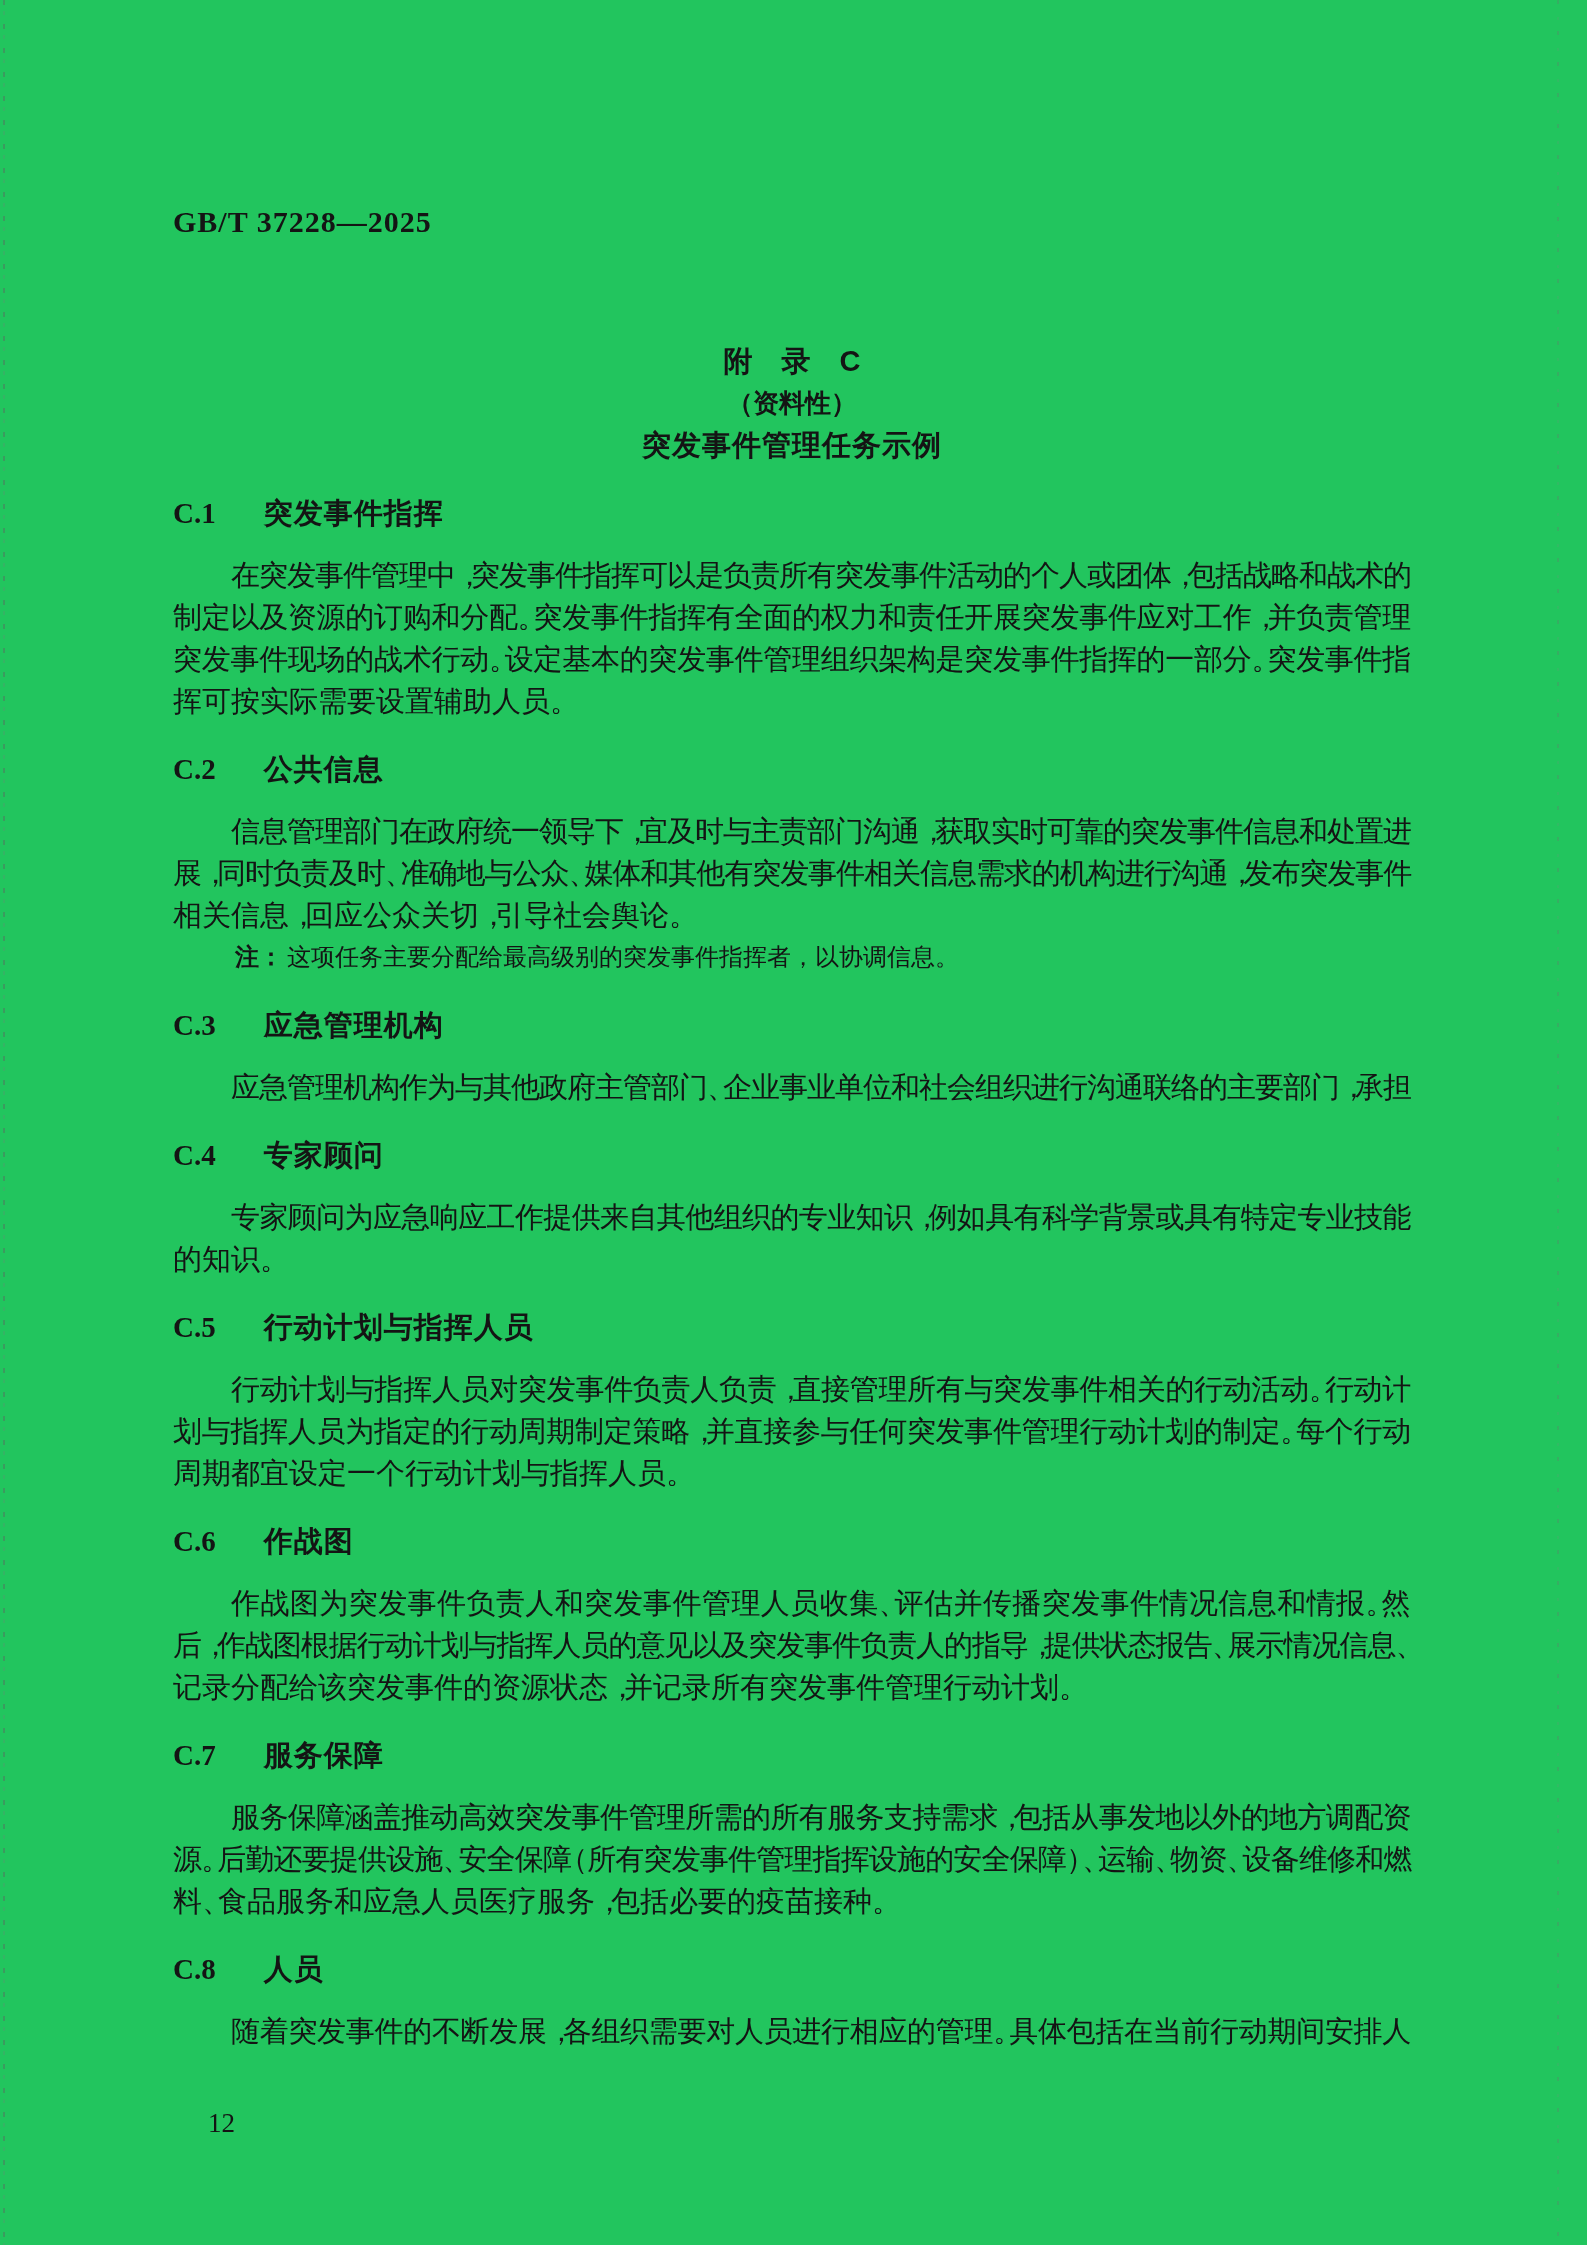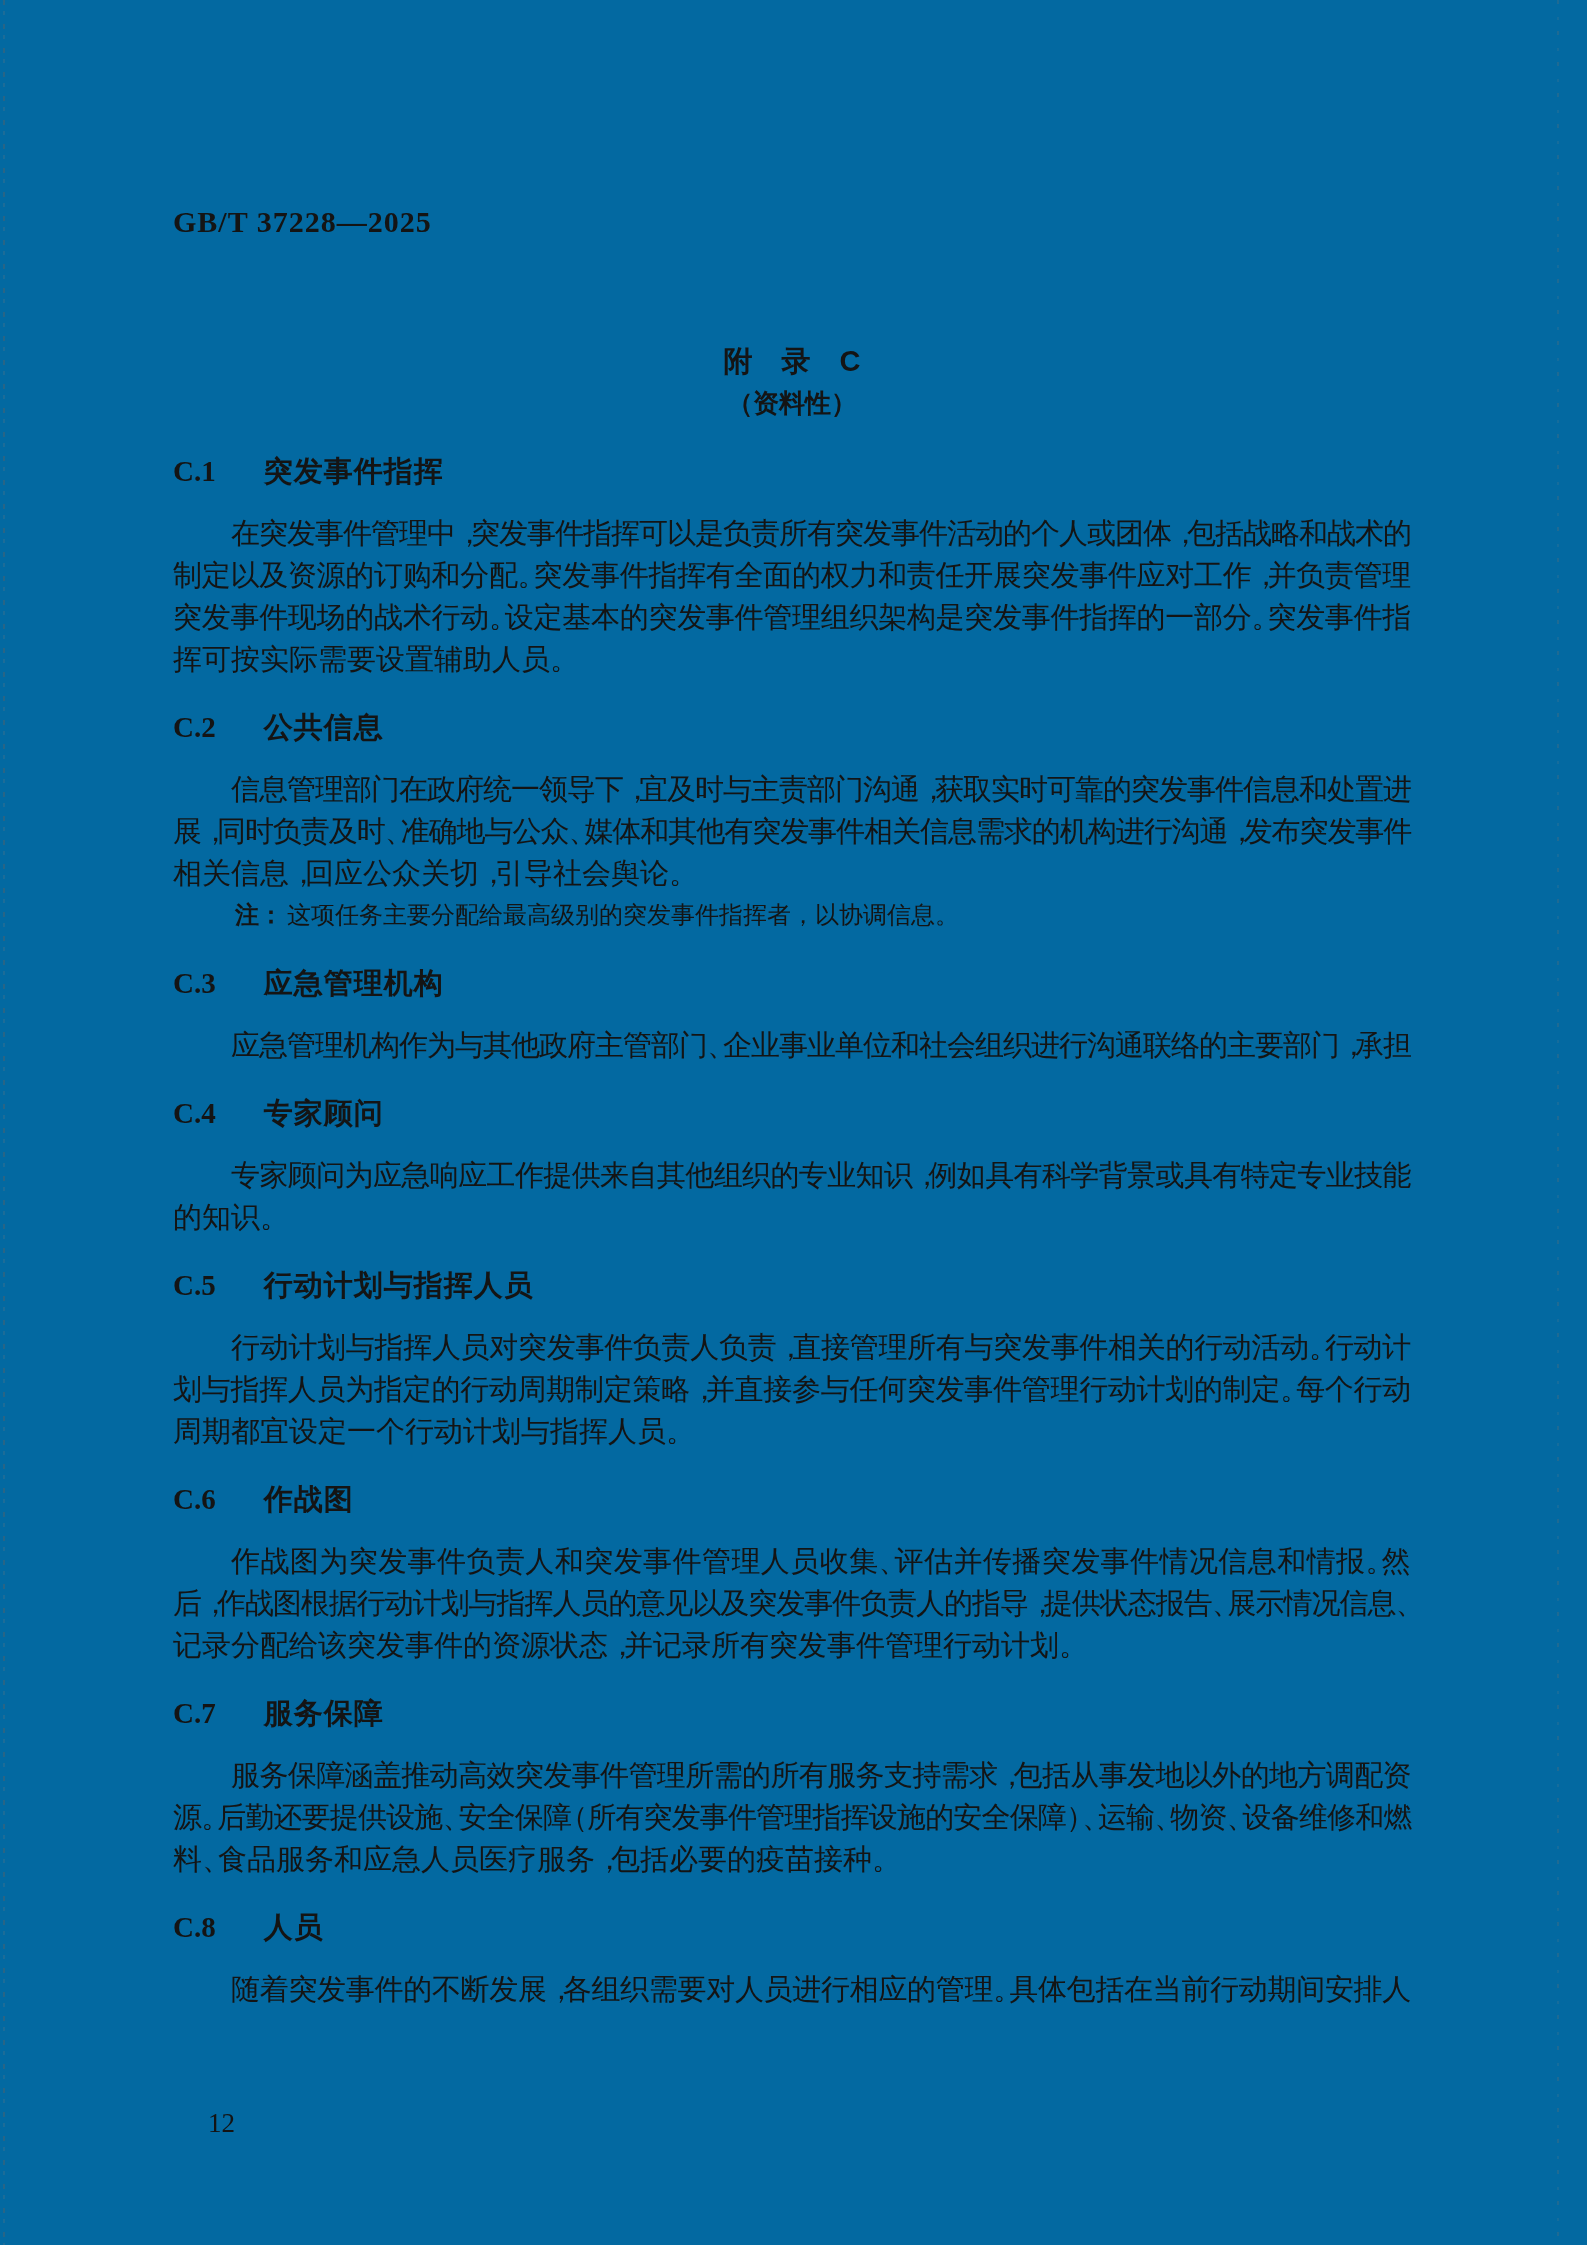--- a/index.html
+++ b/index.html
@@ -2,21 +2,21 @@
 <html lang="zh"><head>
 <meta charset="utf-8">
 <style>
   html, body { margin: 0; padding: 0; }
   body { width: 1587px; height: 2245px; background: #ffffff; }
 
   .page {
     position: relative;
     width: 1587px;
     height: 2245px;
-    background: #0369a1;
+    background: #22c55e;
     overflow: hidden;
     font-family: "Liberation Serif", "DejaVu Serif", serif;
     color: #141414;
   }
 
   
   .scan-edge { position: absolute; top: 0; bottom: 0; width: 2px; pointer-events: none; }
   .scan-edge.left {
     left: 3px;
     background: repeating-linear-gradient(180deg,
@@ -79,20 +79,21 @@
 <div class="page">
   <div class="scan-edge left"></div>
   <div class="scan-edge right"></div>
 
   <div class="content">
     <div class="doc-header">GB/T 37228—2025</div>
 
     <div class="title-block">
       <div class="title-line1">附　录　C</div>
       <div class="title-line2">（资料性）</div>
+      <div class="title-line3">突发事件管理任务示例</div>
     </div>
 
     <main id="sections">
         <section class="section">
           <h2 class="sec-head"><span class="sec-num">C.1</span><span class="sec-title">突发事件指挥</span></h2>
           <div class="para">
             <div class="line indent fill"><span class="ln" style="letter-spacing: -0.99564px;">在突发事件管理中<span class="pn">，</span>突发事件指挥可以是负责所有突发事件活动的个人或团体<span class="pn">，</span>包括战略和战术的</span></div>
             <div class="line fill"><span class="ln" style="letter-spacing: -0.283736px; margin-top: 7px;">制定以及资源的订购和分配<span class="pn">。</span>突发事件指挥有全面的权力和责任开展突发事件应对工作<span class="pn">，</span>并负责管理</span></div>
             <div class="line fill"><span class="ln" style="letter-spacing: -0.283381px;">突发事件现场的战术行动<span class="pn">。</span>设定基本的突发事件管理组织架构是突发事件指挥的一部分<span class="pn">。</span>突发事件指</span></div>
             <div class="line"><span class="ln">挥可按实际需要设置辅助人员<span class="pn">。</span></span></div>

